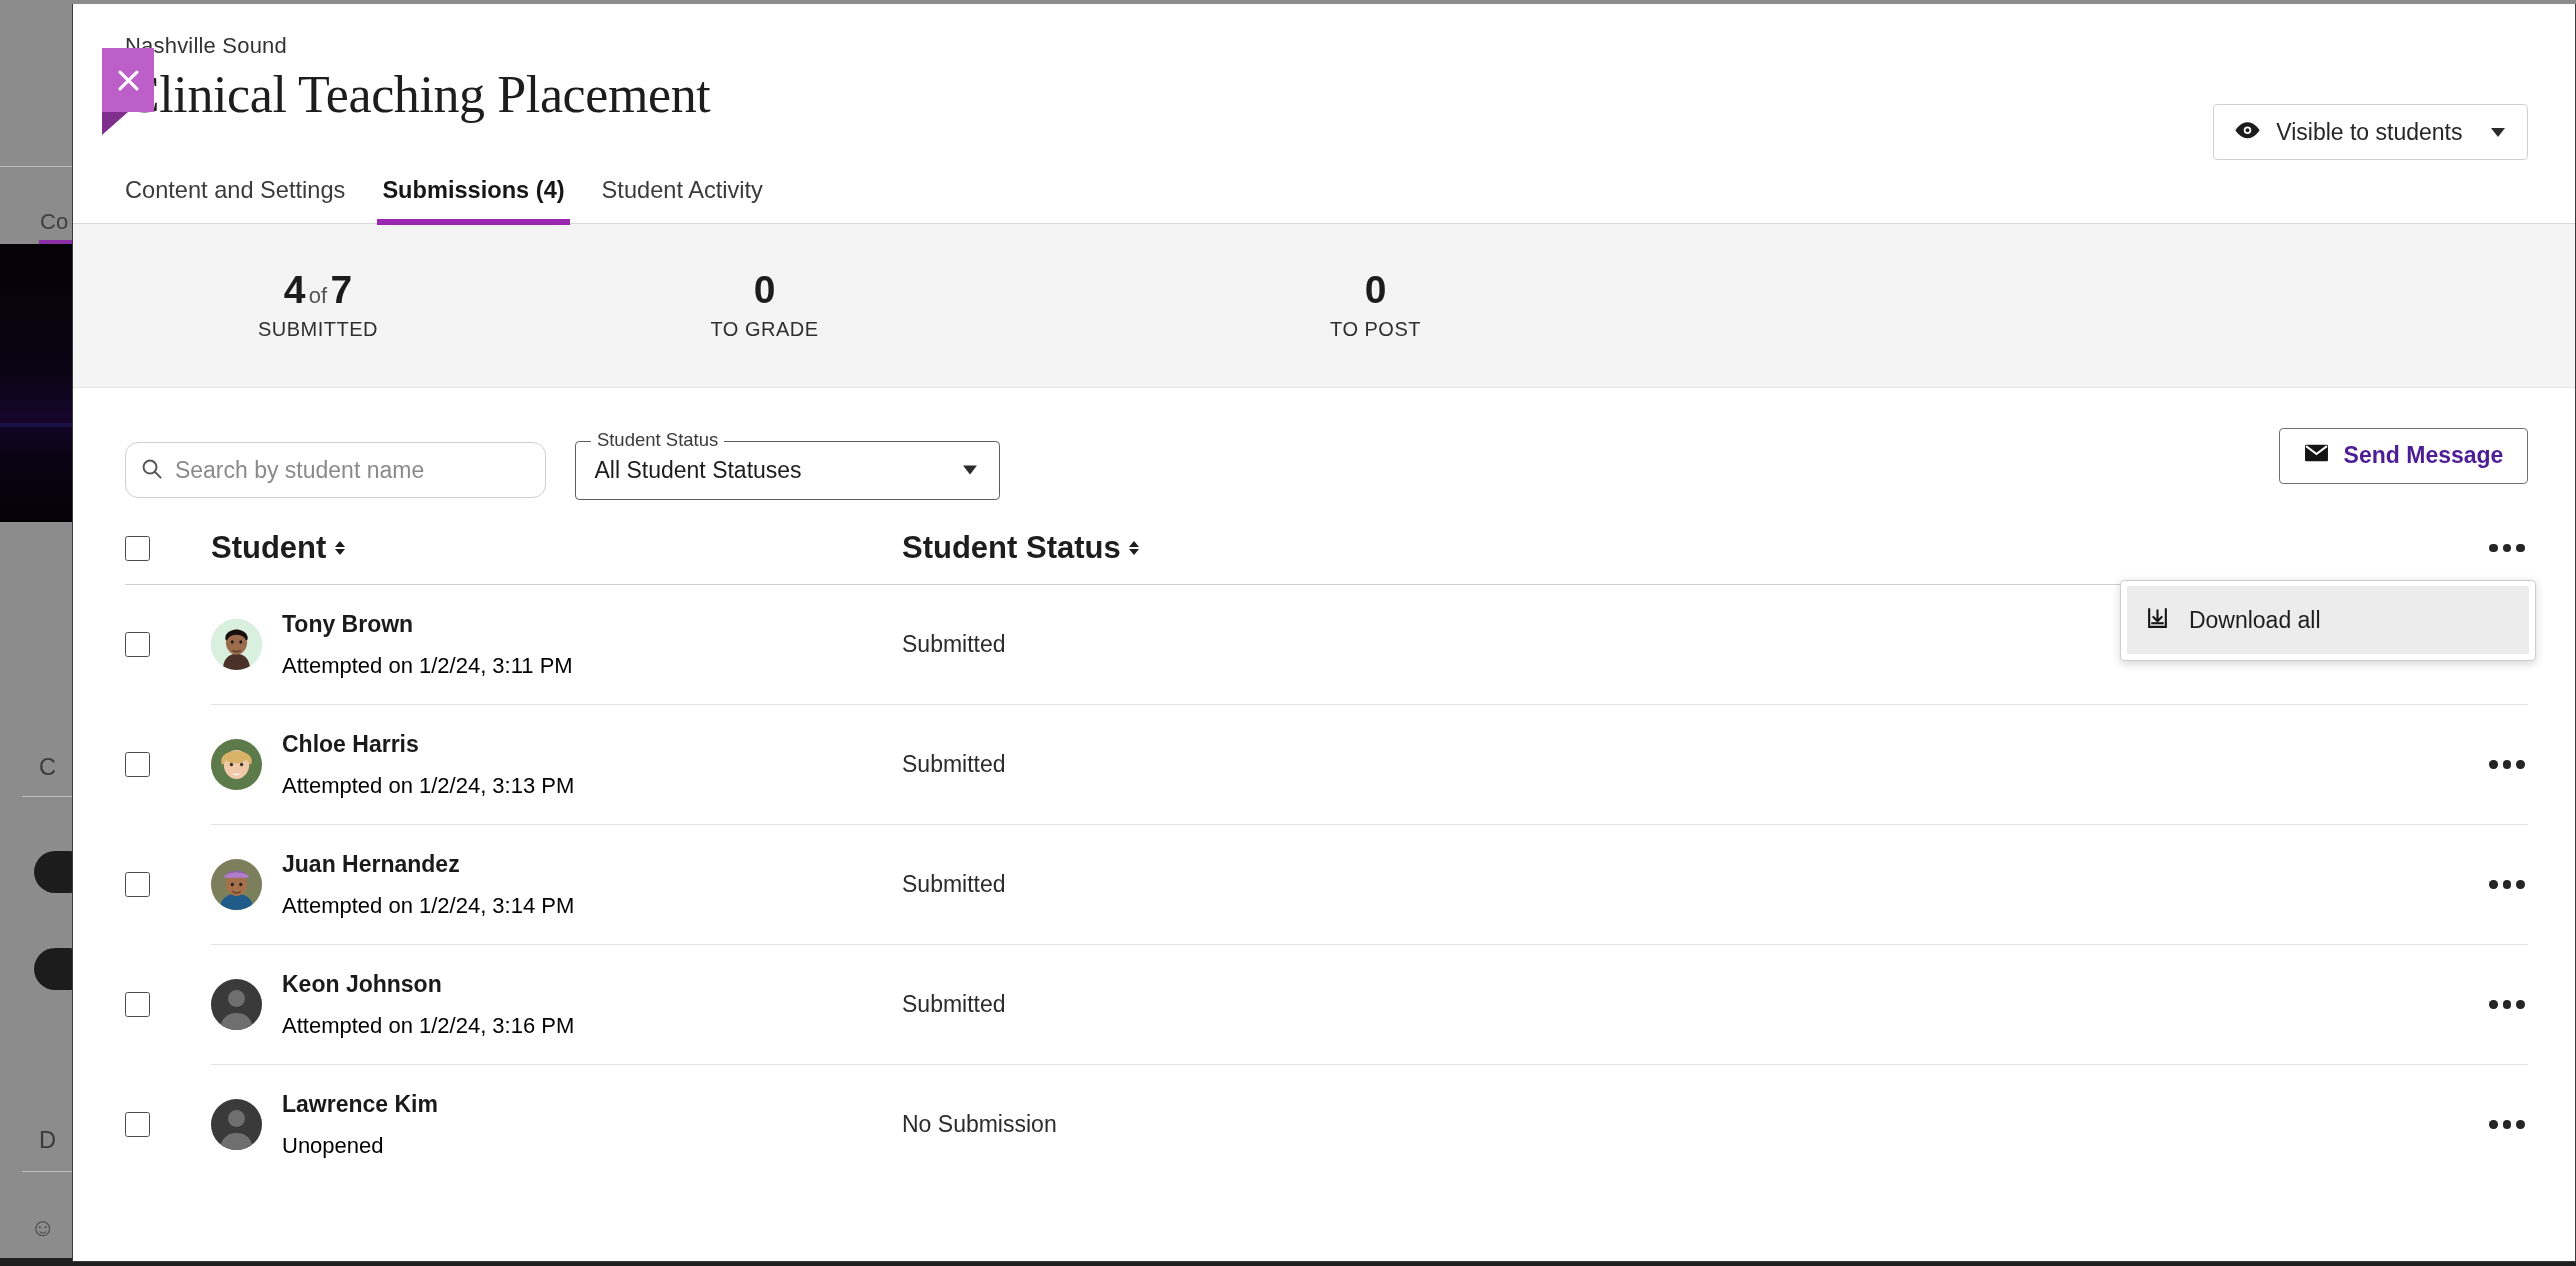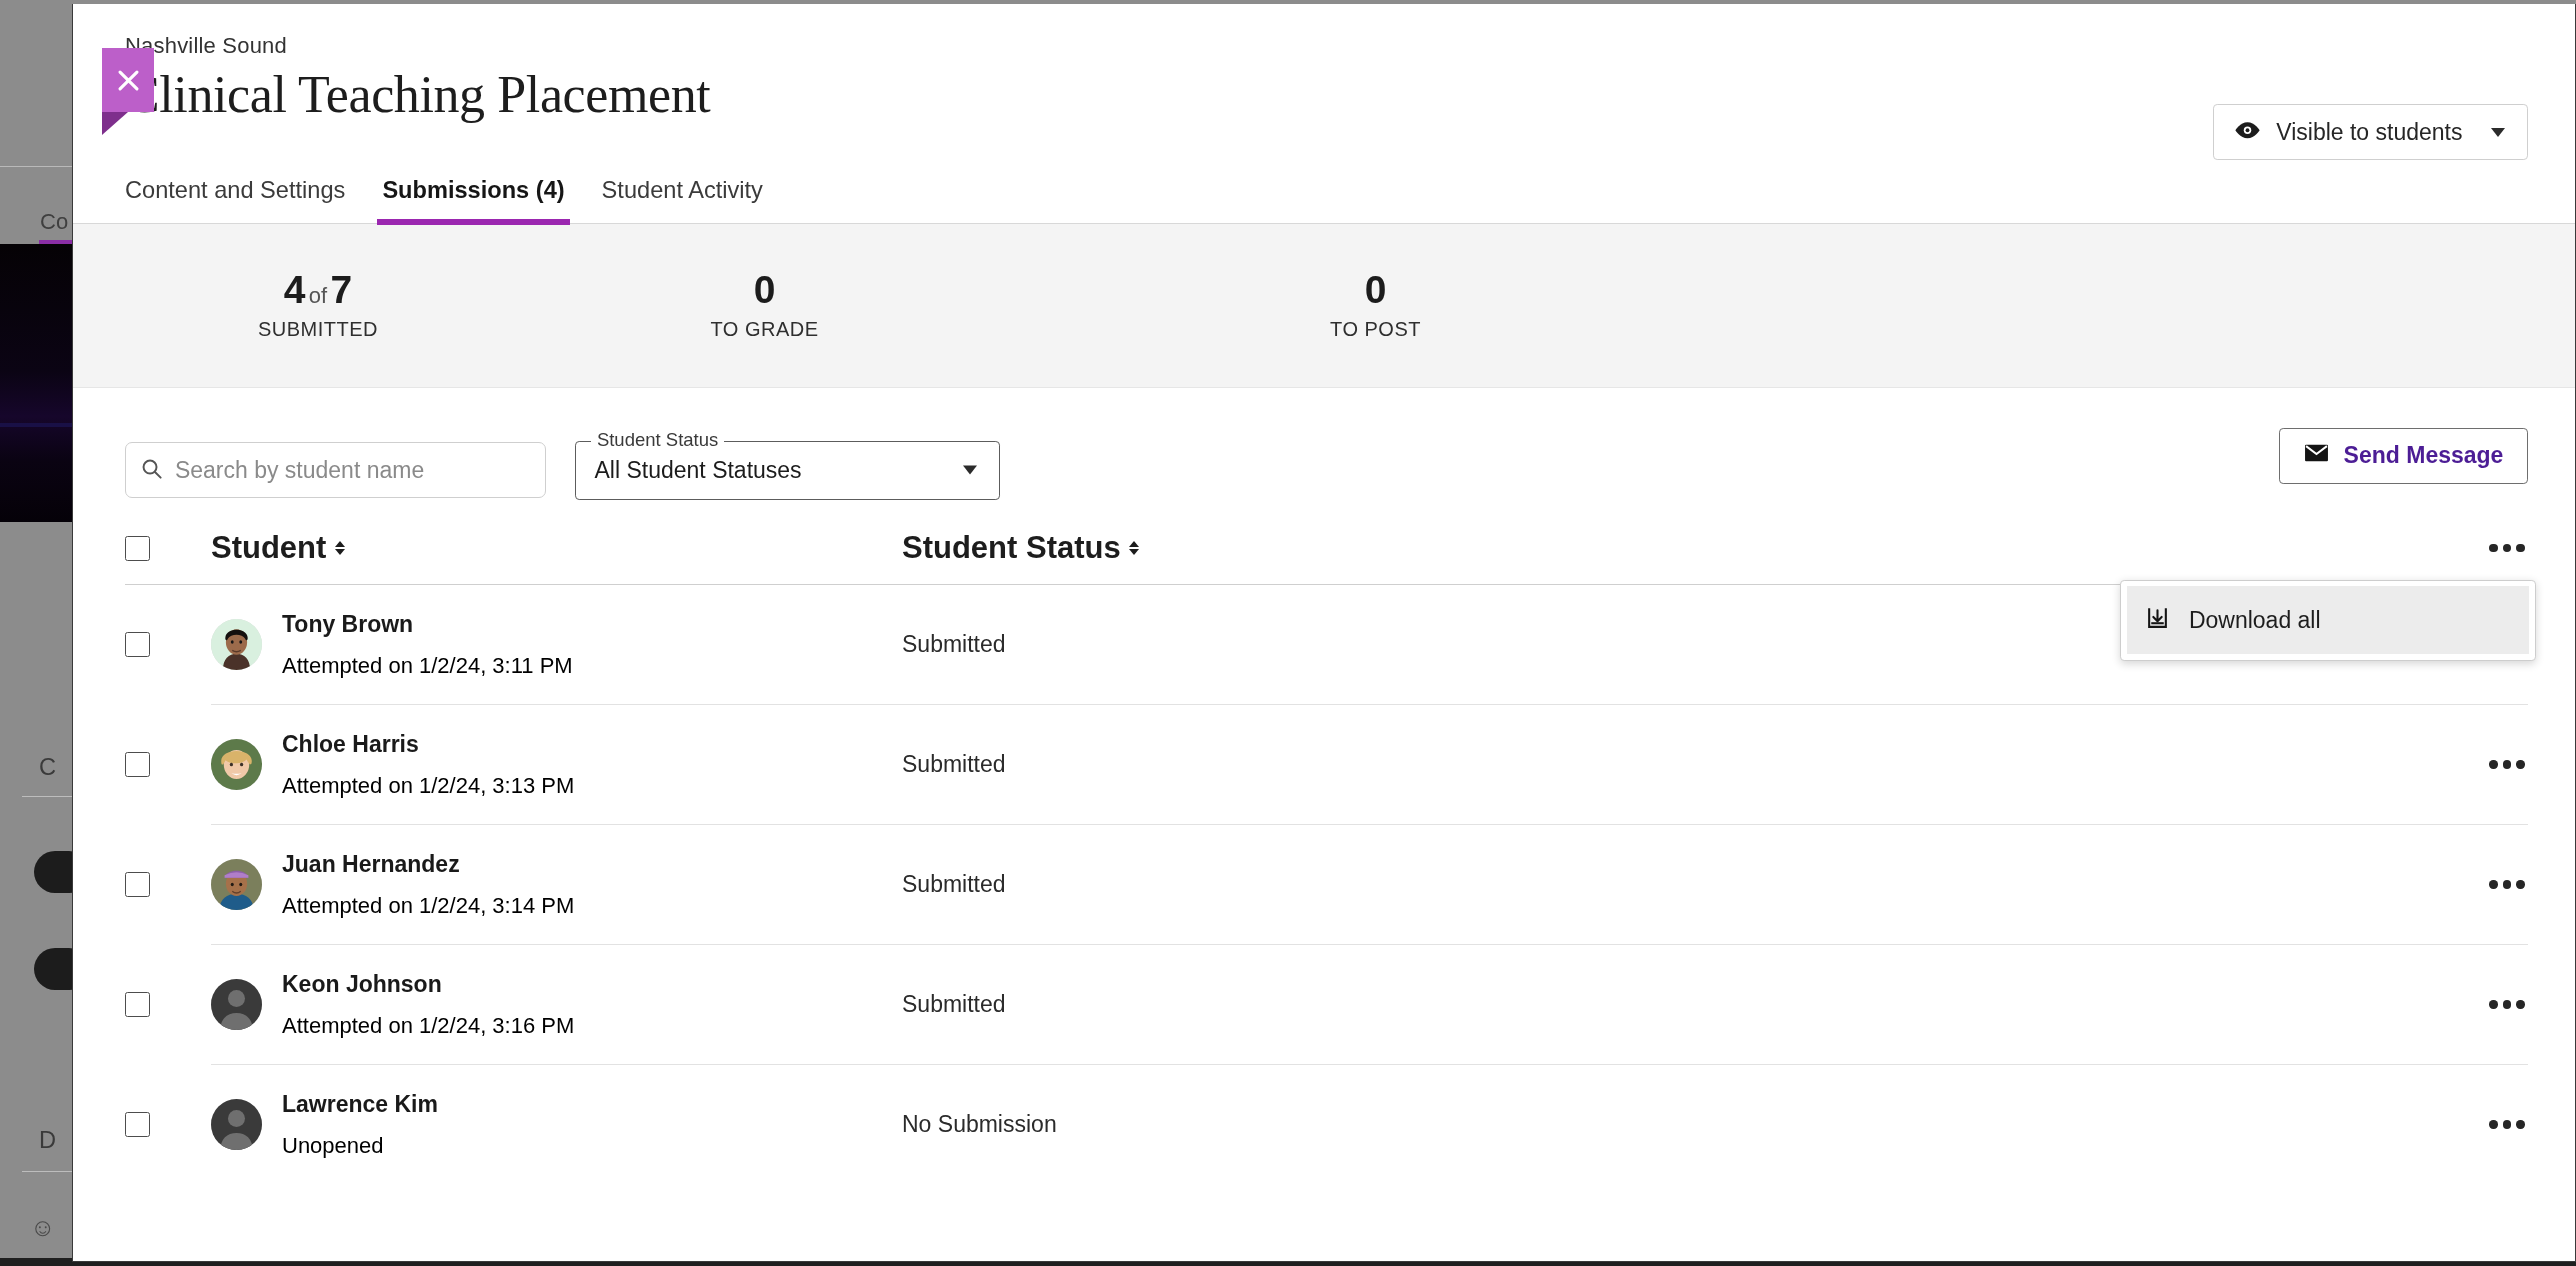--- a/index.html
+++ b/index.html
@@ -182,21 +182,21 @@
   }
 
   
   .filters {
     display: flex; align-items: center;
     padding: 40px 47px 0 52px;
     position: relative; height: 125px;
   }
   .search-box {
     width: 421px; height: 56px;
-    border: 0.8px solid #cfcfcf; border-radius: 7px;
+    border: 0.8px solid #cfcfcf; border-radius: 13px;
     display: flex; align-items: center;
     padding: 0 13.5px; background: #ffffff;
   }
   .search-box .ph {
     font-size: 23px; color: #8a8a8a; margin-left: 11.8px;
   }
   .status-field {
     position: relative;
     margin-left: 29px;
     width: 425px; height: 59px;

